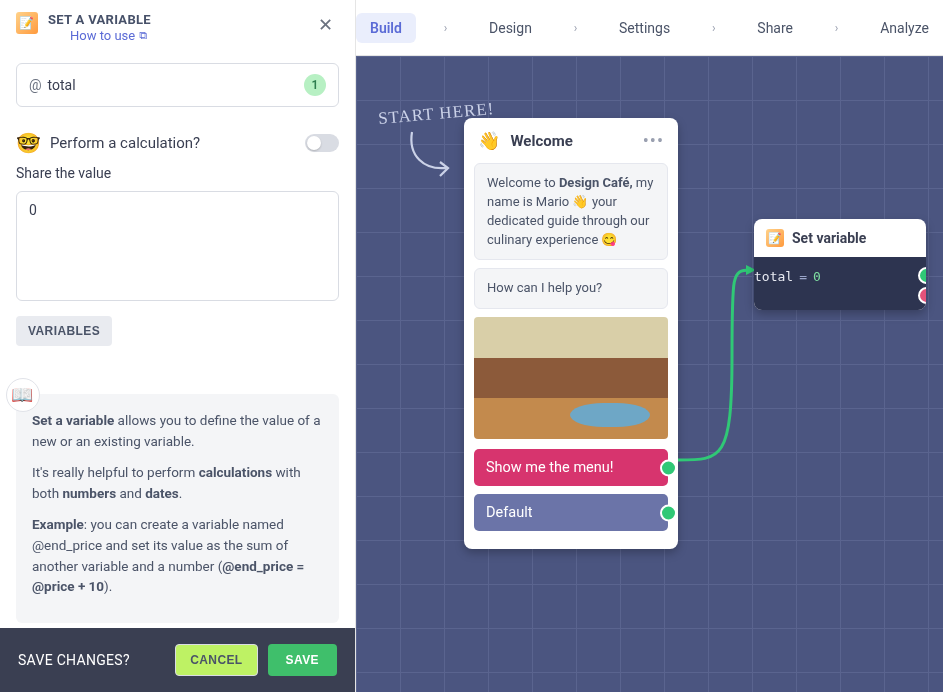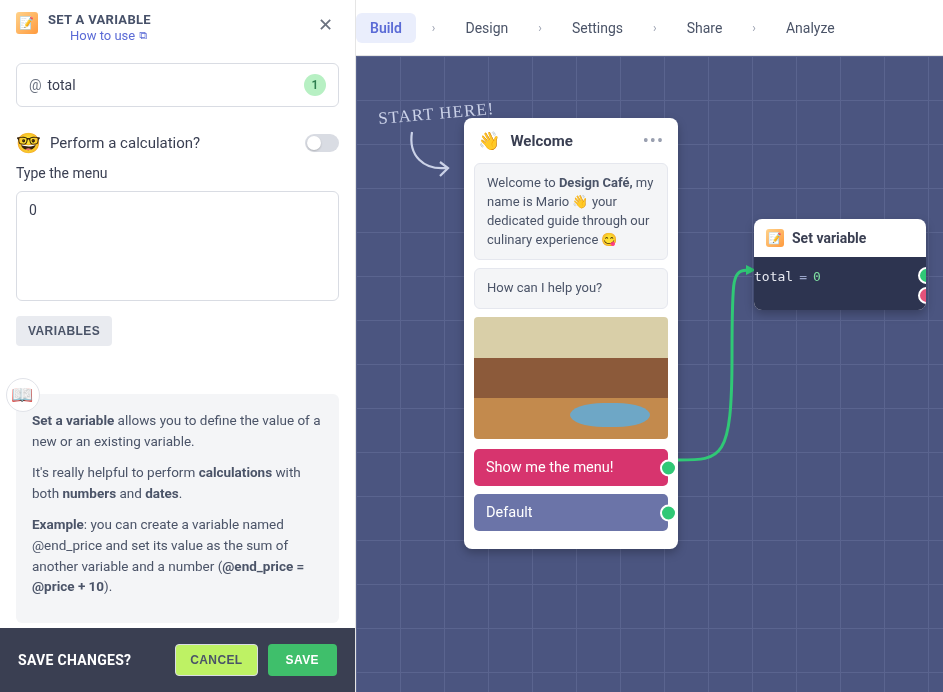--- a/index.html
+++ b/index.html
@@ -22,26 +22,26 @@
 .calc-emoji { width:24px;height:24px; font-size:20px; }
 .calc-label { flex:1; font-size:15px; color:#3a3f52;}
 .toggle { width:34px;height:18px;background:#d9dce3;border-radius:10px;position:relative;cursor:pointer;}
 .toggle::after { content:"";position:absolute;width:14px;height:14px;background:#fff;border-radius:50%;top:2px;left:2px;box-shadow:0 1px 2px rgba(0,0,0,.2);}
 .value-box { width:100%; min-height:110px; border:1px solid #d9dce3; border-radius:6px; padding:10px 12px; font-size:14px; color:#3a3f52; resize:none; font-family:inherit; margin-bottom:12px;}
 .variables-btn { background:#e9ebf0; border:none; padding:8px 12px; border-radius:4px; font-size:12px; font-weight:600; color:#4b5468; letter-spacing:.4px; cursor:pointer;}
 .help-card { position:relative; margin-top:48px; background:#f4f5f7; border-radius:6px; padding:16px 16px 16px 16px; font-size:13.5px; color:#4b5468; line-height:1.55;}
 .help-card p { margin-bottom:10px;}
 .help-icon { position:absolute; top:-16px; left:-10px; width:34px;height:34px;background:#fff;border:1px solid #e1e3e9;border-radius:50%;display:flex;align-items:center;justify-content:center;font-size:18px;}
 .save-bar { background:#3a3f52; color:#fff; padding:16px 18px; display:flex; align-items:center; justify-content:space-between;}
-.save-bar-title { font-weight:700; font-size:14px; letter-spacing:.3px;}
+.save-bar-title { font-weight:400; font-size:14px; letter-spacing:.3px;}
 .save-actions { display:flex; gap:10px;}
 .btn-cancel { background:#bef264;color:#4b5468;border:1px solid #d9dce3;padding:8px 14px;border-radius:4px;font-size:12px;font-weight:600;cursor:pointer;letter-spacing:.4px;}
 .btn-save { background:#3fbf6b;color:#fff;border:none;padding:8px 18px;border-radius:4px;font-size:12px;font-weight:700;cursor:pointer;letter-spacing:.4px;}
 .canvas-wrap { flex:1; display:flex; flex-direction:column; background:#4b5580; position:relative;}
-.topnav { height:56px; background:#fff; display:flex; align-items:center; justify-content:flex-start; gap:8px; border-bottom:1px solid #e5e5e5;}
+.topnav { height:56px; background:#fff; display:flex; align-items:center; justify-content:space-between; gap:8px; border-bottom:1px solid #e5e5e5;}
 .nav-item { font-size:14px; color:#4b5468; padding:7px 14px; border-radius:6px; cursor:pointer;}
 .nav-item.active { background:#eaeefc; color:#5b6bd6; font-weight:600;}
 .nav-sep { color:#9aa0b0; font-size:12px; padding:0 8px;}
 .canvas { flex:1; position:relative; background-color:#4b5580; background-image:linear-gradient(#5a648f 1px,transparent 1px),linear-gradient(90deg,#5a648f 1px,transparent 1px); background-size:44px 44px; overflow:hidden;}
 .start-label { position:absolute; top:48px; left:22px; color:#cbd2e8; font-family:"Comic Sans MS",cursive; font-size:17px; transform:rotate(-5deg); letter-spacing:1px;}
 .start-arrow { position:absolute; top:70px; left:46px; width:60px; height:60px;}
 .start-arrow svg path { stroke:#cbd2e8; stroke-width:2.2; fill:none;}
 .node { position:absolute; background:#fff; border-radius:8px; box-shadow:0 4px 10px rgba(0,0,0,.25);}
 .welcome-node { top:62px; left:108px; width:214px; padding:0;}
 .node-header { display:flex; align-items:center; padding:12px 14px; gap:10px;}
@@ -94,21 +94,21 @@
         </span>
         <span class="var-count">1</span>
       </div>
 
       <div class="calc-row">
         <div class="calc-emoji">🤓</div>
         <div class="calc-label">Perform a calculation?</div>
         <div class="toggle"></div>
       </div>
 
-      <div class="field-label">Type the menu</div>
+      <div class="field-label">Share the value</div>
       <textarea class="value-box" style="">0</textarea>
       <button class="variables-btn">VARIABLES</button>
 
       <div class="help-card">
         <div class="help-icon">📖</div>
         <p><strong>Set a variable</strong><span> allows you to define the value of a new or an existing variable.</span></p>
         <p><span>It's really helpful to perform </span><strong>calculations</strong><span> with both </span><strong>numbers</strong><span> and </span><strong>dates</strong><span>.</span></p>
         <p><strong>Example</strong><span>: you can create a variable named @end_price and set its value as the sum of another variable and a number (</span><strong>@end_price = @price + 10</strong><span>).</span></p>
 
       </div>

